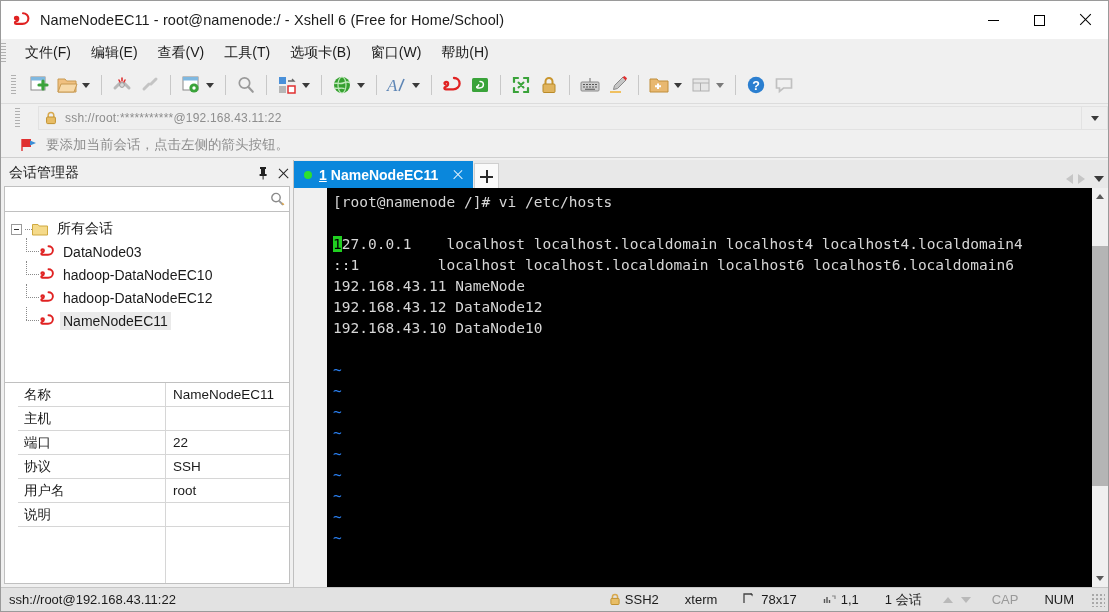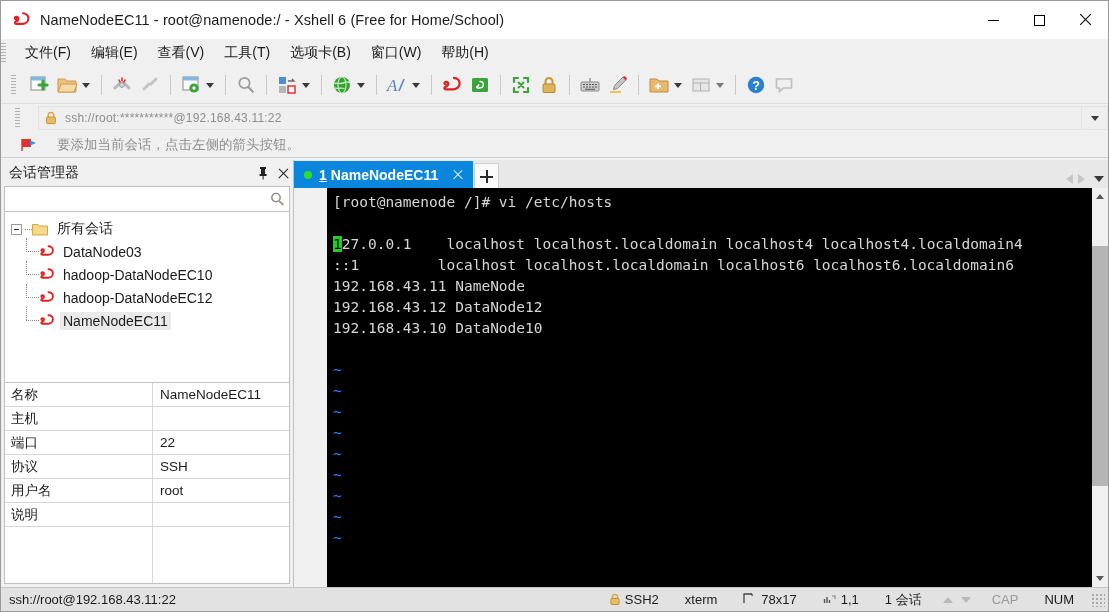--- a/index.html
+++ b/index.html
@@ -102,21 +102,20 @@
     background: #efefef; border: 1px solid #e2e2e2; border-left: none;
   }
 
   
   .noticebar {
     height: 26px; flex: 0 0 26px;
     background: #f0f0f0;
     display: flex; align-items: center;
     padding-left: 20px;
     border-bottom: 1px solid #cfcfcf;
-    gap: 11px;
   }
   .flag-ico { width: 17px; height: 14px; position: relative; margin-right: 8px; flex: 0 0 17px; }
   .notice-text { font-size: 13.5px; color: #8d8d8d; }
 
   
   .body {
     flex: 1; display: flex; min-height: 0;
     background: #f0f0f0;
     padding: 2px 0 0 0;
   }
@@ -190,21 +189,21 @@
   .tree-item.selected .tree-label { background: #eaeaea; }
 
   
   .props {
     flex: 0 0 201px; height: 201px;
     margin: 0 3px 3px 3px;
     border: 1px solid #c0c0c0; border-top: none;
     background: #fff;
     display: flex; flex-direction: column;
   }
-  .prop-row { display: flex; height: 24px; flex: 0 0 24px; border-bottom: 1px solid #d6d6d6; }
+  .prop-row { display: flex; height: 24px; flex: 0 0 24px; border-bottom: 1px solid #d6d6d6; margin-left: 13px; }
   .prop-row.filler { flex: 1; border-bottom: none; }
   .prop-key {
     width: 148px; flex: 0 0 148px; border-right: 1px solid #d6d6d6;
     font-size: 13.5px; color: #1b1b1b; display: flex; align-items: center; padding-left: 6px;
   }
   .prop-val { flex: 1; font-size: 13.5px; color: #1b1b1b; display: flex; align-items: center; padding-left: 7px; }
 
   
   .main { flex: 1; display: flex; flex-direction: column; min-width: 0; background: #f0f0f0; }
   .tabstrip {

